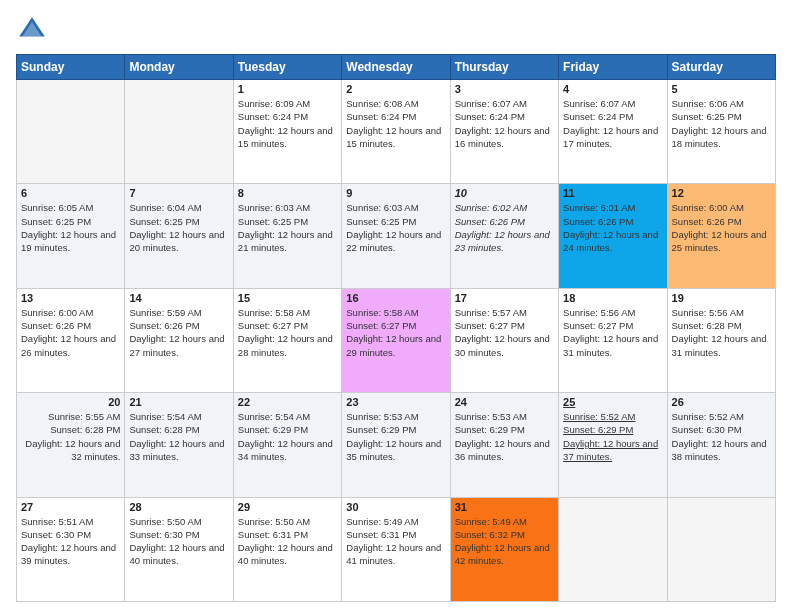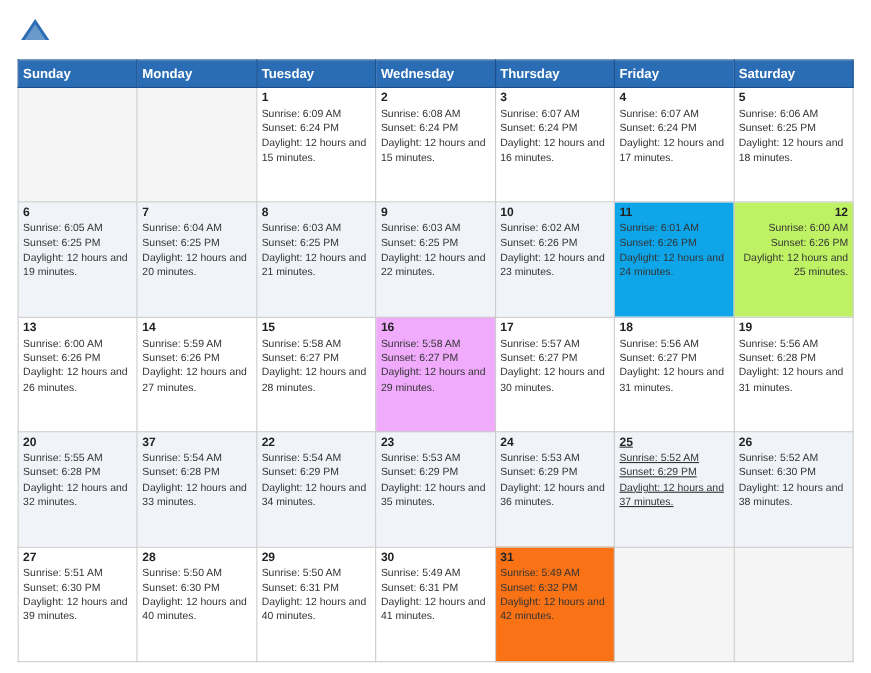--- a/index.html
+++ b/index.html
@@ -185,33 +185,33 @@
             <div class="day-info" style="white-space: pre-line;">Sunrise: 6:03 AM
 Sunset: 6:25 PM
 Daylight: 12 hours and 21 minutes.</div>
           </td>
           <td style="background: rgb(240, 244, 248);">
             <span class="day-number">9</span>
             <div class="day-info" style="white-space: pre-line;">Sunrise: 6:03 AM
 Sunset: 6:25 PM
 Daylight: 12 hours and 22 minutes.</div>
           </td>
-          <td style="background: rgb(240, 244, 248);">
+          <td style="background: rgb(240, 244, 248); font-style: italic;">
             <span class="day-number">10</span>
             <div class="day-info" style="white-space: pre-line;">Sunrise: 6:02 AM
 Sunset: 6:26 PM
 Daylight: 12 hours and 23 minutes.</div>
           </td>
           <td style="background: #0ea5e9;">
             <span class="day-number">11</span>
             <div class="day-info" style="white-space: pre-line;">Sunrise: 6:01 AM
 Sunset: 6:26 PM
 Daylight: 12 hours and 24 minutes.</div>
           </td>
-          <td style="background: #bef264; text-align: right;">
+          <td style="background: #fdba74;">
             <span class="day-number">12</span>
             <div class="day-info" style="white-space: pre-line;">Sunrise: 6:00 AM
 Sunset: 6:26 PM
 Daylight: 12 hours and 25 minutes.</div>
           </td>
         </tr>
         <tr>
           <td style="background: rgb(255, 255, 255);">
             <span class="day-number">13</span>
             <div class="day-info" style="white-space: pre-line;">Sunrise: 6:00 AM
@@ -249,28 +249,28 @@
 Daylight: 12 hours and 31 minutes.</div>
           </td>
           <td style="background: rgb(255, 255, 255);">
             <span class="day-number">19</span>
             <div class="day-info" style="white-space: pre-line;">Sunrise: 5:56 AM
 Sunset: 6:28 PM
 Daylight: 12 hours and 31 minutes.</div>
           </td>
         </tr>
         <tr>
-          <td style="background: rgb(240, 244, 248);">
+          <td style="background: rgb(240, 244, 248); text-align: right;">
             <span class="day-number">20</span>
             <div class="day-info" style="white-space: pre-line;">Sunrise: 5:55 AM
 Sunset: 6:28 PM
 Daylight: 12 hours and 32 minutes.</div>
           </td>
           <td style="background: rgb(240, 244, 248);">
-            <span class="day-number">37</span>
+            <span class="day-number">21</span>
             <div class="day-info" style="white-space: pre-line;">Sunrise: 5:54 AM
 Sunset: 6:28 PM
 Daylight: 12 hours and 33 minutes.</div>
           </td>
           <td style="background: rgb(240, 244, 248); margin-top: 40px;">
             <span class="day-number">22</span>
             <div class="day-info" style="white-space: pre-line;">Sunrise: 5:54 AM
 Sunset: 6:29 PM
 Daylight: 12 hours and 34 minutes.</div>
           </td>

